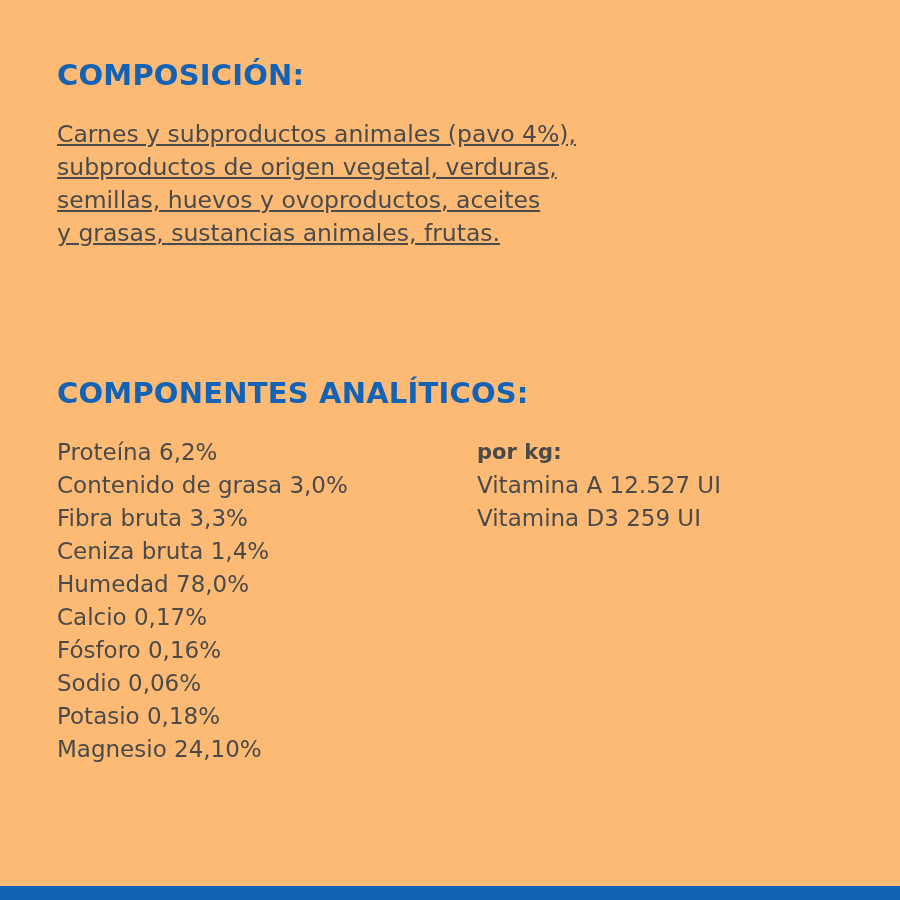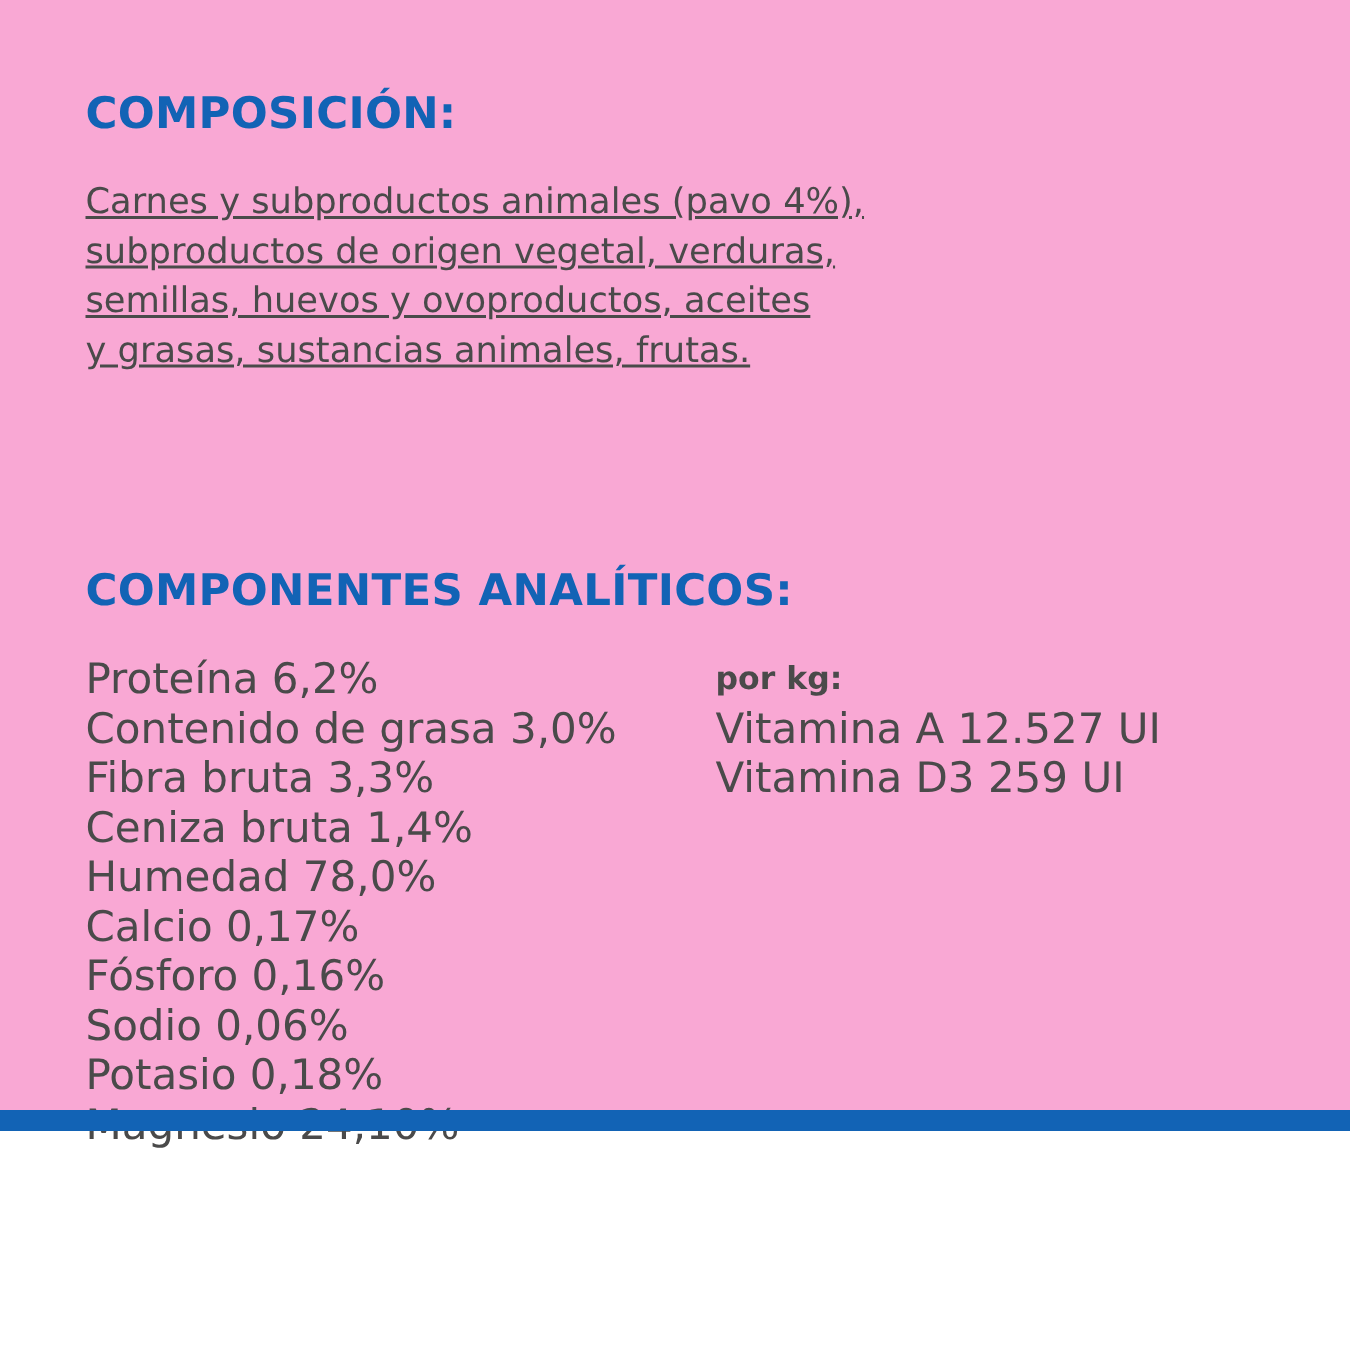--- a/index.html
+++ b/index.html
@@ -9,23 +9,23 @@
   body {
     width: 900px;
     height: 900px;
     background: #ffffff;
     font-family: "DejaVu Sans", sans-serif;
     overflow: hidden;
   }
   .page {
     position: relative;
     width: 900px;
-    height: 754px;
+    height: 900px;
     box-sizing: border-box;
-    background: #f9a8d4;
+    background: #fdba74;
   }
   .content {
     position: absolute;
     left: 57px;
     top: 60px;
     right: 40px;
   }
   .section-title {
     color: #1263b5;
     font-size: 29px;
@@ -55,21 +55,21 @@
   }
   .col-left {
     width: 420px;
     flex: 0 0 420px;
   }
   .col-right {
     flex: 1 1 auto;
   }
   .an-item {
     color: #4a4a4a;
-    font-size: 28px;
+    font-size: 23px;
     line-height: 33px;
     white-space: nowrap;
   }
   .an-head {
     color: #4a4a4a;
     font-size: 21px;
     line-height: 33px;
     font-weight: bold;
     white-space: nowrap;
   }

